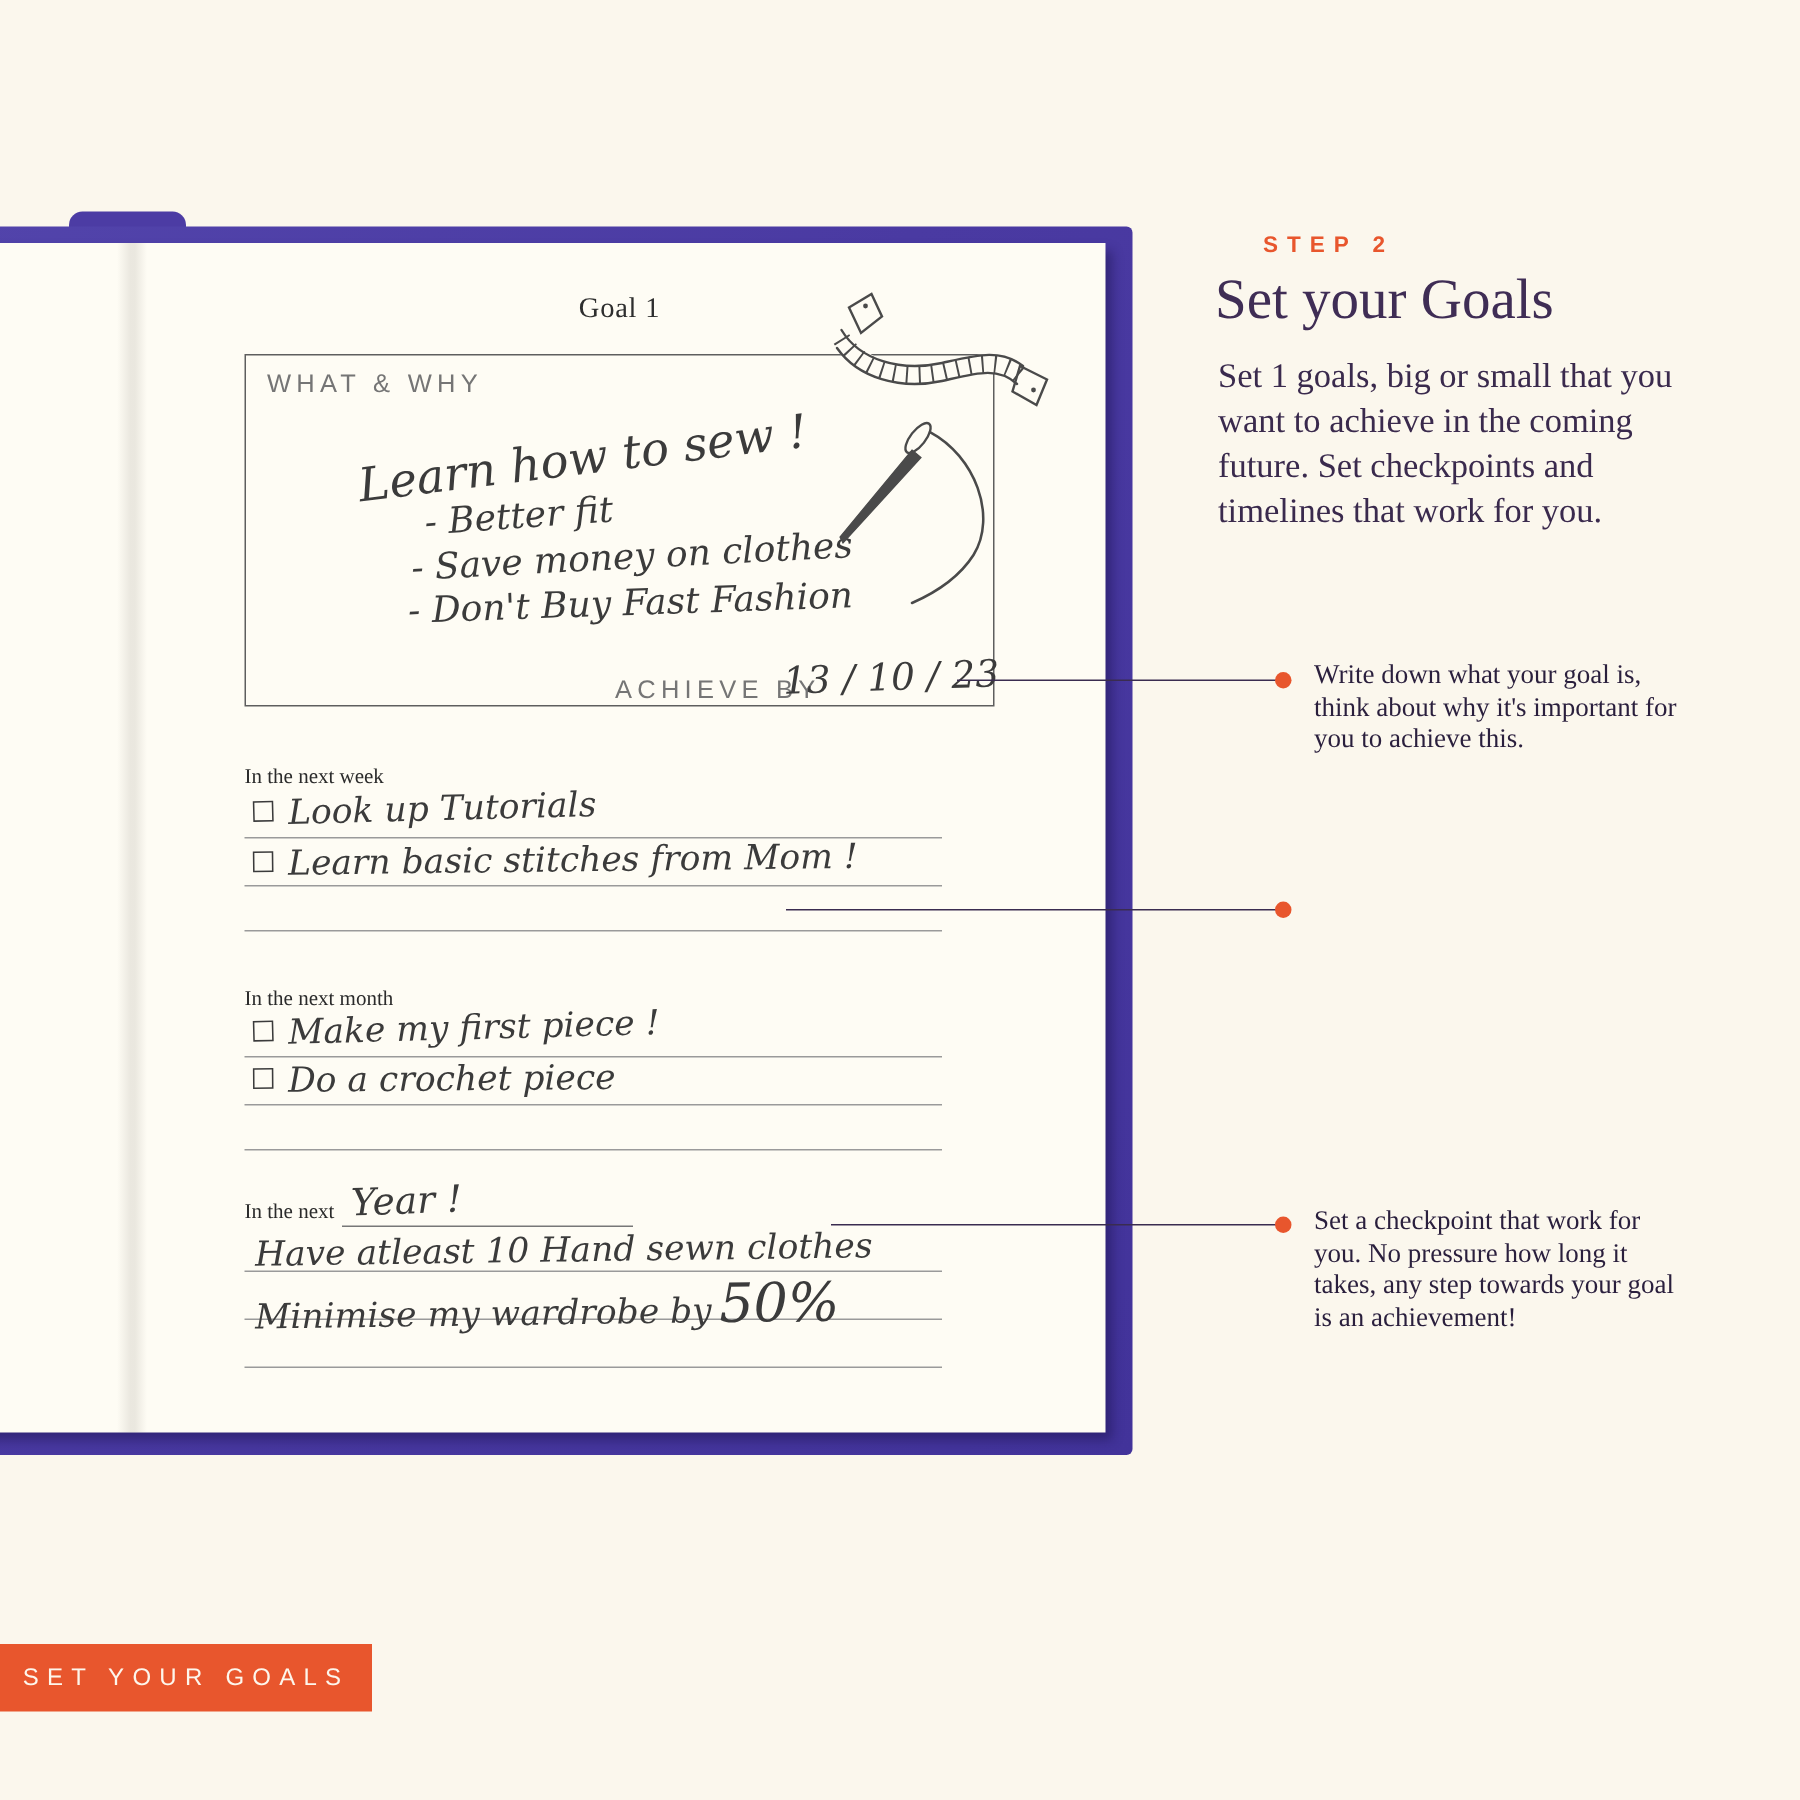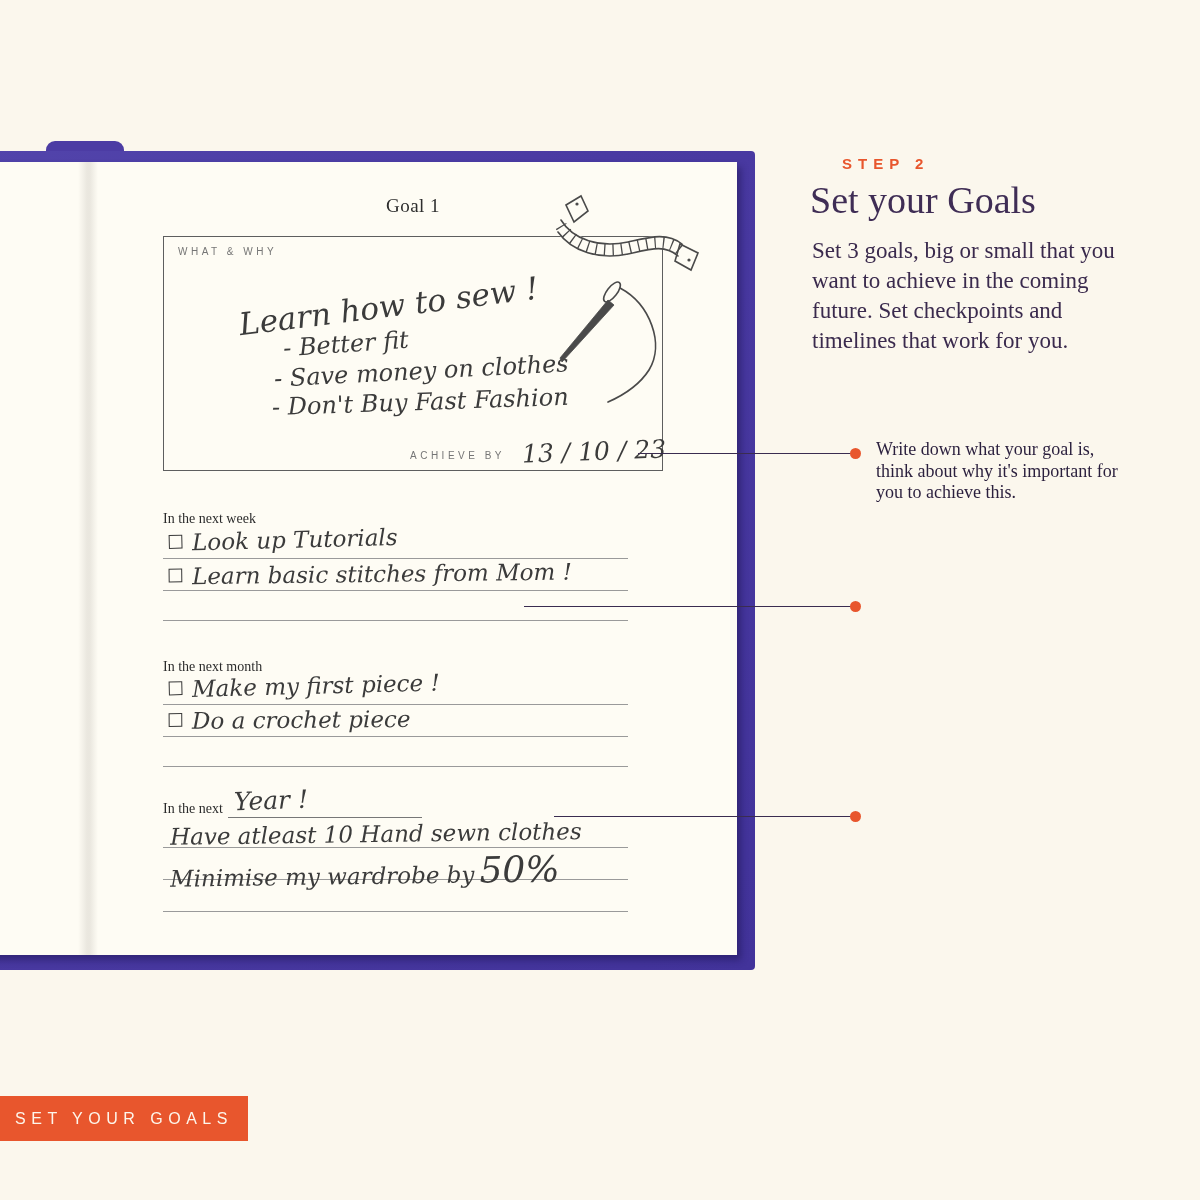--- a/index.html
+++ b/index.html
@@ -32,21 +32,21 @@
   .goal-title{
     left:163px;top:195px;width:500px;text-align:center;
     font-size:19px;color:#2e2e2e;z-index:2;letter-spacing:0.5px;
   }
   .whatwhy-box{
     left:163px;top:236px;width:498px;height:233px;
     border:1.5px solid #5e5e5e;z-index:2;
   }
   .tag-label{
     font-family:"Liberation Sans", sans-serif;
-    font-size:10px;letter-spacing:3.5px;color:#757575;z-index:3;
+    font-size:17px;letter-spacing:3.5px;color:#757575;z-index:3;
   }
   .hand{
     font-family:"DejaVu Serif", serif;font-style:italic;color:#3b3b3b;
     z-index:3;white-space:nowrap;
   }
   .goal-head{left:238px;top:288px;font-size:31px;transform:rotate(-7deg);}
   .reason-1{left:283px;top:330px;font-size:24px;transform:rotate(-4deg);}
   .reason-2{left:274px;top:357px;font-size:24px;transform:rotate(-3deg);}
   .reason-3{left:272px;top:388px;font-size:24px;transform:rotate(-2deg);}
   .achieve-label{left:410px;top:450px;}
@@ -165,32 +165,36 @@
   <div class="abs rule" style="left:163px;top:847px;width:465px;"></div>
   <div class="abs hand" style="left:170px;top:851px;transform:rotate(-0.8deg);">
     <span class="entry">Minimise my wardrobe by</span>
     <span class="big-pct">50%</span>
   </div>
   <div class="abs rule" style="left:163px;top:879px;width:465px;"></div>
   <div class="abs rule" style="left:163px;top:911px;width:465px;"></div>
 
   <div class="abs eyebrow">STEP 2</div>
   <div class="abs main-title">Set your Goals</div>
-  <div class="abs main-desc">Set 3 goals, big or small that you
+  <div class="abs main-desc">Set 1 goals, big or small that you
 want to achieve in the coming
 future. Set checkpoints and
 timelines that work for you.</div>
 
   <div class="abs connector line-1"></div>
   <div class="abs dot dot-1"></div>
   <div class="abs ann-text ann-1">Write down what your goal is,
 think about why it's important for
 you to achieve this.</div>
 
   <div class="abs connector line-2"></div>
   <div class="abs dot dot-2"></div>
 
   <div class="abs connector line-3"></div>
   <div class="abs dot dot-3"></div>
+  <div class="abs ann-text ann-3">Set a checkpoint that work for
+you. No pressure how long it
+takes, any step towards your goal
+is an achievement!</div>
 
   <div class="abs banner">SET YOUR GOALS</div>
 
 </div>
 
 </body></html>

